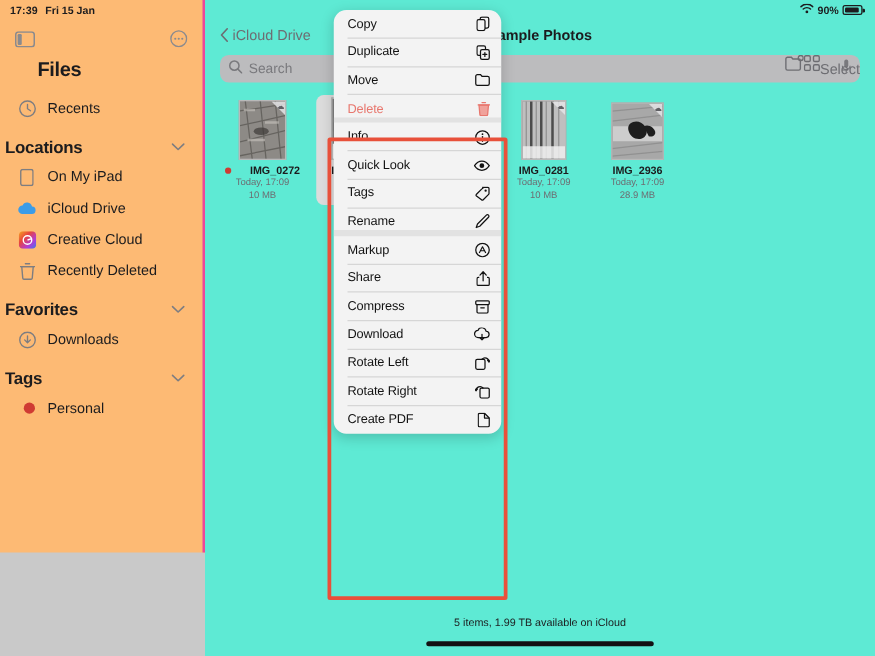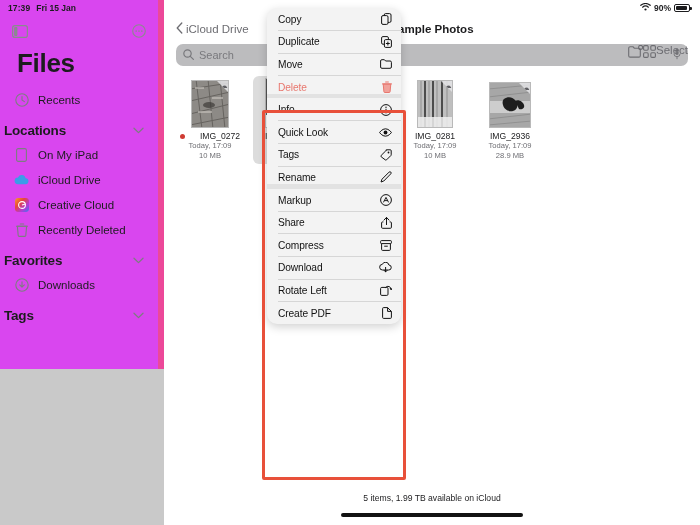--- a/index.html
+++ b/index.html
@@ -6,62 +6,62 @@
   html, body {
     width: 700px; height: 525px;
     font-family: "Liberation Sans", sans-serif;
     background: #c9c9c9;
     overflow: hidden;
   }
   #app { position: relative; width: 700px; height: 525px; display: flex; }
 
   
   #sidebar {
-    width: 164px; height: 369px;
-    background: #d946ef;
-    border-right: 6px solid #ec4899;
+    width: 164px; height: 442px;
+    background: #fdba74;
+    border-right: 2px solid #ec4899;
     position: relative;
     flex: 0 0 164px;
   }
   .status-bar {
     height: 16px; display: flex; align-items: center;
     padding: 0 8px; font-size: 8.5px; font-weight: bold; color: #1c1c1e;
   }
   .status-time { letter-spacing: .1px; }
   .status-date { margin-left: 6px; }
 
   .sb-toolbar {
     height: 30px; display: flex; align-items: center;
     justify-content: space-between; padding: 0 12px 0 12px;
   }
   .icon-btn { color: #8a8a8e; display: flex; align-items: center; }
 
   .files-title {
-    font-size: 26px; font-weight: bold; color: #1c1c1e;
-    padding: 2px 14px 8px 17px; letter-spacing: -0.3px;
+    font-size: 16px; font-weight: bold; color: #1c1c1e;
+    padding: 2px 14px 8px 30px; letter-spacing: -0.3px;
   }
 
   .sb-row {
     display: flex; align-items: center; height: 25px;
     padding: 0 12px 0 14px; gap: 9px;
   }
   .sb-row .label { font-size: 11.5px; color: #1c1c1e; }
   .sb-ico { width: 15px; height: 15px; display: flex; align-items: center; justify-content: center; flex: 0 0 15px; }
 
   .sb-header {
     display: flex; align-items: center; justify-content: space-between;
     padding: 11px 14px 4px 4px;
   }
   .sb-header .h-label { font-size: 13.5px; font-weight: bold; color: #1c1c1e; letter-spacing: -.2px; }
   .chev { color: #7d7d81; font-size: 9px; }
 
   .tag-dot { width: 9px; height: 9px; border-radius: 50%; background: #cf3b33; margin-left: 3px; }
 
   
-  #main { flex: 1; position: relative; background: #ffffff; height: 525px; }
+  #main { flex: 1; position: relative; background: #5eead4; height: 525px; }
 
   .main-status {
     height: 16px; display: flex; align-items: center; justify-content: flex-end;
     padding-right: 10px; gap: 3px; font-size: 8.5px; font-weight: bold; color: #1c1c1e;
   }
   .batt {
     width: 16px; height: 7.5px; border: 1px solid #1c1c1e; border-radius: 2px;
     position: relative; display: inline-block;
   }
   .batt::after {
@@ -71,21 +71,21 @@
   .batt i { position: absolute; left: 1px; top: 1px; bottom: 1px; width: 80%; background: #1c1c1e; border-radius: 1px; display: block; }
 
   .nav-bar {
     height: 26px; display: flex; align-items: center; position: relative; padding: 0 12px;
   }
   .nav-back { display: flex; align-items: center; gap: 3px; color: #6d6d72; font-size: 11.5px; }
   .nav-title {
     position: absolute; left: 0; right: 0; text-align: center;
     font-size: 11.5px; font-weight: bold; color: #1c1c1e; pointer-events: none;
   }
-  .nav-right { margin-left: auto; display: flex; align-items: flex-start; gap: 0; z-index: 2; margin-top: 48px; }
+  .nav-right { margin-left: auto; display: flex; align-items: flex-end; gap: 0; z-index: 2; margin-top: 48px; }
   .nav-right .txt { font-size: 11.5px; color: #6d6d72; }
 
   .search-wrap { padding: 2px 12px 0 12px; }
   .search-bar {
     height: 22px; background: #bcbcbe; border-radius: 7px;
     display: flex; align-items: center; padding: 0 7px; gap: 5px;
   }
   .search-bar .ph { font-size: 11px; color: #79797d; flex: 1; }
 
   
@@ -103,21 +103,21 @@
   .dl-badge {
     position: absolute; right: 0px; top: 0px;
     width: 11px; height: 11px;
     background: rgba(228,228,230,.85);
     clip-path: polygon(100% 0, 0 0, 100% 100%);
   }
   .dl-badge span {
     position: absolute; right: 0.5px; top: 0.5px; font-size: 7px; color: #5f5f63; line-height: 1;
   }
   .fname {
-    margin-top: 3px; font-size: 8.6px; font-weight: normal; color: #1c1c1e;
+    margin-top: 3px; font-size: 8.6px; font-weight: bold; color: #1c1c1e;
     display: flex; align-items: center; justify-content: center; gap: 15px;
     white-space: nowrap;
   }
   .fname .fdot { width: 5px; height: 5px; border-radius: 50%; background: #cf3b33; flex: 0 0 5px; }
   .fmeta { font-size: 7.6px; color: #6d6d72; line-height: 1.35; }
 
   
   .footer {
     position: absolute; left: 0; right: 0; bottom: 22px; text-align: center;
     font-size: 8.6px; font-weight: normal; color: #1c1c1e;
@@ -271,20 +271,26 @@
 
     <div class="sb-header">
       <span class="h-label">Tags</span>
       <span class="chev">
         <svg width="11" height="7" viewBox="0 0 11 7">
             <path d="M1 1.3L5.5 5.6L10 1.3" fill="none" stroke="#7d7d81" stroke-width="1.3" stroke-linecap="round" stroke-linejoin="round"></path>
           </svg>
       </span>
     </div>
 
+    <div class="sb-row">
+      <span class="sb-ico">
+          <span class="tag-dot"></span>
+        </span>
+      <span class="label">Personal</span>
+    </div>
   </div>
 
   <div id="main">
 
     <div class="main-status">
       <span>
         <svg width="11" height="8" viewBox="0 0 11 8">
             <path d="M0.8 2.3a7 7 0 019.4 0" fill="none" stroke="#1c1c1e" stroke-width="1.2" stroke-linecap="round"></path>
             <path d="M2.6 4.2a4.4 4.4 0 015.8 0" fill="none" stroke="#1c1c1e" stroke-width="1.2" stroke-linecap="round"></path>
             <circle cx="5.5" cy="6.5" r="1.1" fill="#1c1c1e"></circle>
@@ -602,20 +608,30 @@
         <span class="mlabel">Rotate Left</span>
         <span class="micon">
           <svg width="12" height="12" viewBox="0 0 12 12">
               <rect x="0.6" y="3.4" width="7.4" height="8" rx="1.2" fill="none" stroke="#121212" stroke-width="1"></rect>
               <path d="M5.6 3.4a3.2 3.2 0 015.6 2.1" fill="none" stroke="#121212" stroke-width="1" stroke-linecap="round"></path>
               <path d="M11.2 5.5l-1.1-1.3M11.2 5.5l1-1.3" stroke="#121212" stroke-width="1" stroke-linecap="round"></path>
             </svg>
         </span>
       </div>
 
+      <div class="mi">
+        <span class="mlabel">Rotate Right</span>
+        <span class="micon">
+          <svg width="12" height="12" viewBox="0 0 12 12">
+              <rect x="4" y="3.4" width="7.4" height="8" rx="1.2" fill="none" stroke="#121212" stroke-width="1"></rect>
+              <path d="M6.4 3.4A3.2 3.2 0 000.8 5.5" fill="none" stroke="#121212" stroke-width="1" stroke-linecap="round"></path>
+              <path d="M0.8 5.5l1.1-1.3M0.8 5.5l-1-1.3" stroke="#121212" stroke-width="1" stroke-linecap="round"></path>
+            </svg>
+        </span>
+      </div>
 
       <div class="mi">
         <span class="mlabel">Create PDF</span>
         <span class="micon">
           <svg width="10" height="12" viewBox="0 0 10 12">
               <path d="M0.6 1.6A1 1 0 011.6.6h4L9.4 4.4v6a1 1 0 01-1 1H1.6a1 1 0 01-1-1z" fill="none" stroke="#121212" stroke-width="1" stroke-linejoin="round"></path>
               <path d="M5.6 0.7v3.7h3.7" fill="none" stroke="#121212" stroke-width="1" stroke-linejoin="round"></path>
             </svg>
         </span>
       </div>

